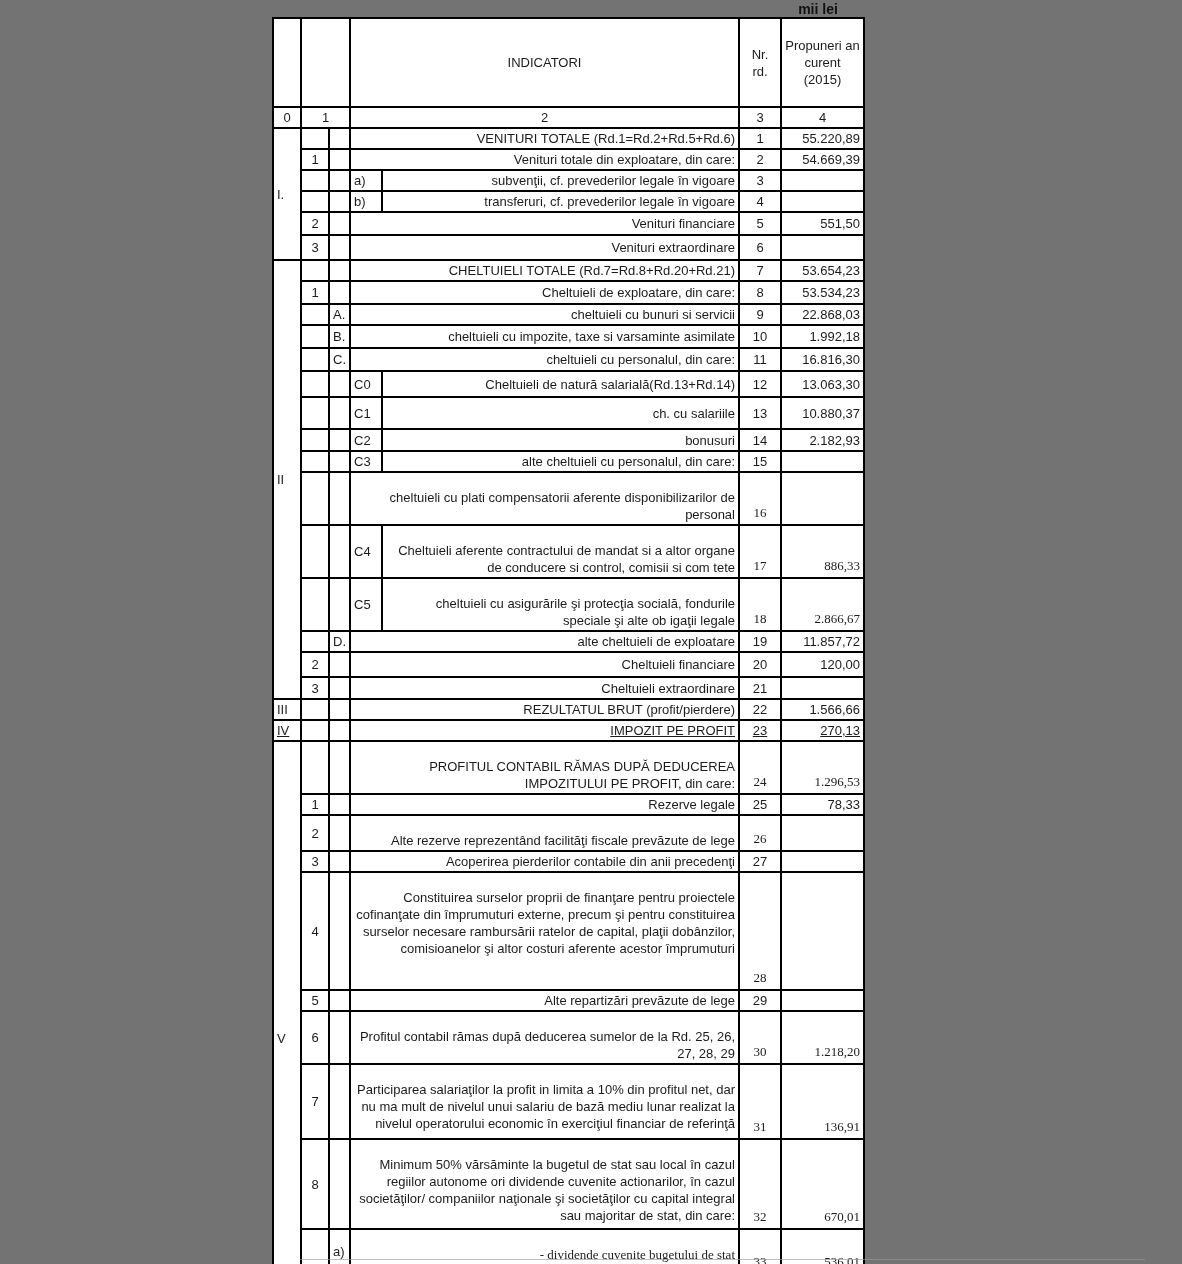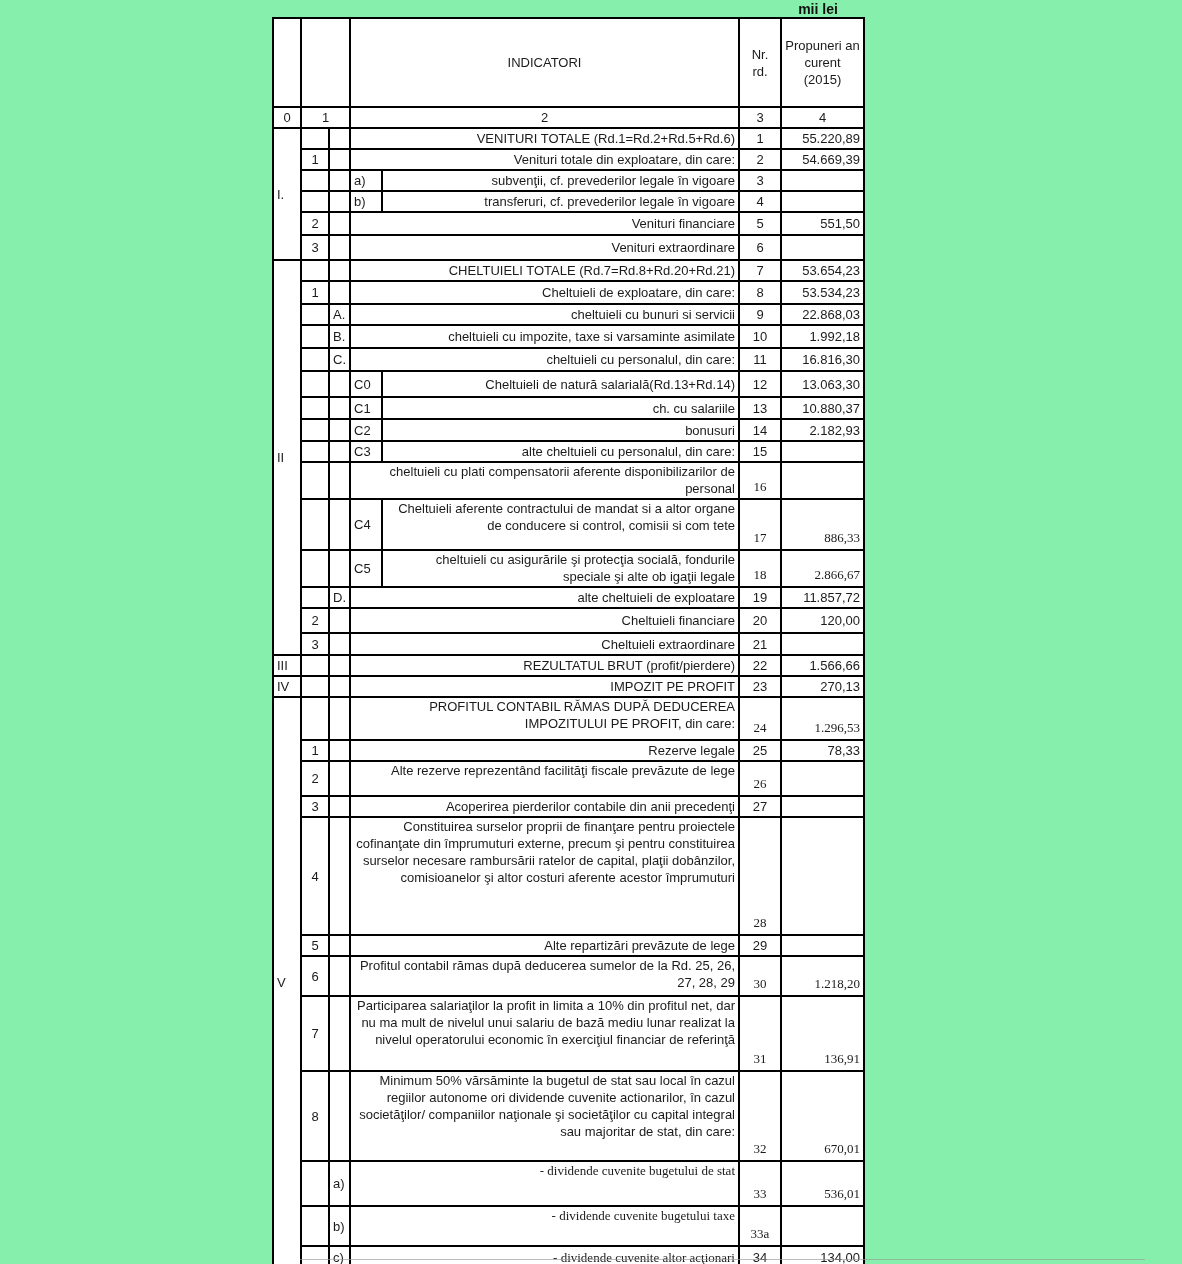--- a/index.html
+++ b/index.html
@@ -1,34 +1,34 @@
 <!DOCTYPE html>
 <html><head>
 <meta charset="utf-8">
 <style>
   html,body{margin:0;padding:0;background:#fff;}
-  .page{position:relative;width:1182px;height:1264px;background:#86efac;overflow:hidden;
+  .page{position:relative;width:1182px;height:1264px;background:#737373;overflow:hidden;
         font-family:"Liberation Sans",sans-serif;color:#1b1b1b;}
   .unit-label{position:absolute;top:1px;left:774px;width:88px;text-align:center;
               font-weight:bold;font-size:14px;color:#111;}
   table.budget{position:absolute;top:17px;left:272px;border-collapse:collapse;
                table-layout:fixed;background:#fff;}
   table.budget td{border:2px solid #000;font-size:13px;line-height:17px;
                   padding:1px 3px;vertical-align:middle;color:#1b1b1b;
                   overflow:hidden;word-wrap:break-word;}
   .head-main td{text-align:center;vertical-align:middle;font-size:14px;line-height:17px;}
   .head-digits td{font-size:11px;line-height:12px;text-align:center;padding:1px 0;}
   .c-roman{text-align:left;vertical-align:top;padding:2px 2px;}
   .c-num{text-align:center;}
   .c-letter{text-align:left;padding:1px 2px;}
   .c-sub{text-align:left;padding:1px 2px;}
   .c-text{text-align:right;padding-left:4px;}
   .c-nr{text-align:center;}
   .c-val{text-align:right;padding-right:4px;}
-  tr.tall .c-text{vertical-align:top;padding-top:0;border-radius:10px;}
+  tr.tall .c-text{vertical-align:top;padding-top:16px;border-radius:10px;}
   tr.tall .c-nr,tr.tall .c-val{vertical-align:bottom;padding-bottom:3px;font-family:Liberation Serif, serif;}
   tr.indent .c-text{padding-left:37px;}
   tr.dash .c-text{padding-left:12px;font-family:Liberation Serif, serif;}
   .scan-bottom{position:absolute;top:1259px;left:300px;width:845px;height:1px;
                background:#9a9a9a;opacity:.65;}
 </style>
 </head>
 <body>
 
 <div class="page">
@@ -144,21 +144,21 @@
           <td class="c-val">16.816,30</td>
         </tr>
         <tr class="" style="height: 26px;">
           <td class="c-num"></td>
           <td class="c-letter"></td>
           <td class="c-sub">C0</td>
           <td class="c-text">Cheltuieli de natură salarială(Rd.13+Rd.14)</td>
           <td class="c-nr">12</td>
           <td class="c-val">13.063,30</td>
         </tr>
-        <tr class="" style="height: 22px; margin-top: 28px;">
+        <tr class="" style="height: 32px; margin-top: 28px;">
           <td class="c-num"></td>
           <td class="c-letter"></td>
           <td class="c-sub">C1</td>
           <td class="c-text">ch. cu salariile</td>
           <td class="c-nr">13</td>
           <td class="c-val">10.880,37</td>
         </tr>
         <tr class="" style="height: 22px;">
           <td class="c-num"></td>
           <td class="c-letter"></td>
@@ -220,21 +220,21 @@
           <td class="c-val"></td>
         </tr>
         <tr class="" style="height: 14px;">
           <td class="c-roman" rowspan="1">III</td>
           <td class="c-num"></td>
           <td class="c-letter"></td>
           <td class="c-text" colspan="2">REZULTATUL BRUT (profit/pierdere)</td>
           <td class="c-nr">22</td>
           <td class="c-val">1.566,66</td>
         </tr>
-        <tr class="" style="height: 21px;">
+        <tr class="" style="height: 21px; text-decoration: underline;">
           <td class="c-roman" rowspan="1">IV</td>
           <td class="c-num"></td>
           <td class="c-letter"></td>
           <td class="c-text" colspan="2">IMPOZIT PE PROFIT</td>
           <td class="c-nr">23</td>
           <td class="c-val">270,13</td>
         </tr>
         <tr class="tall " style="height: 43px;">
           <td class="c-roman" rowspan="12">V</td>
           <td class="c-num"></td>

